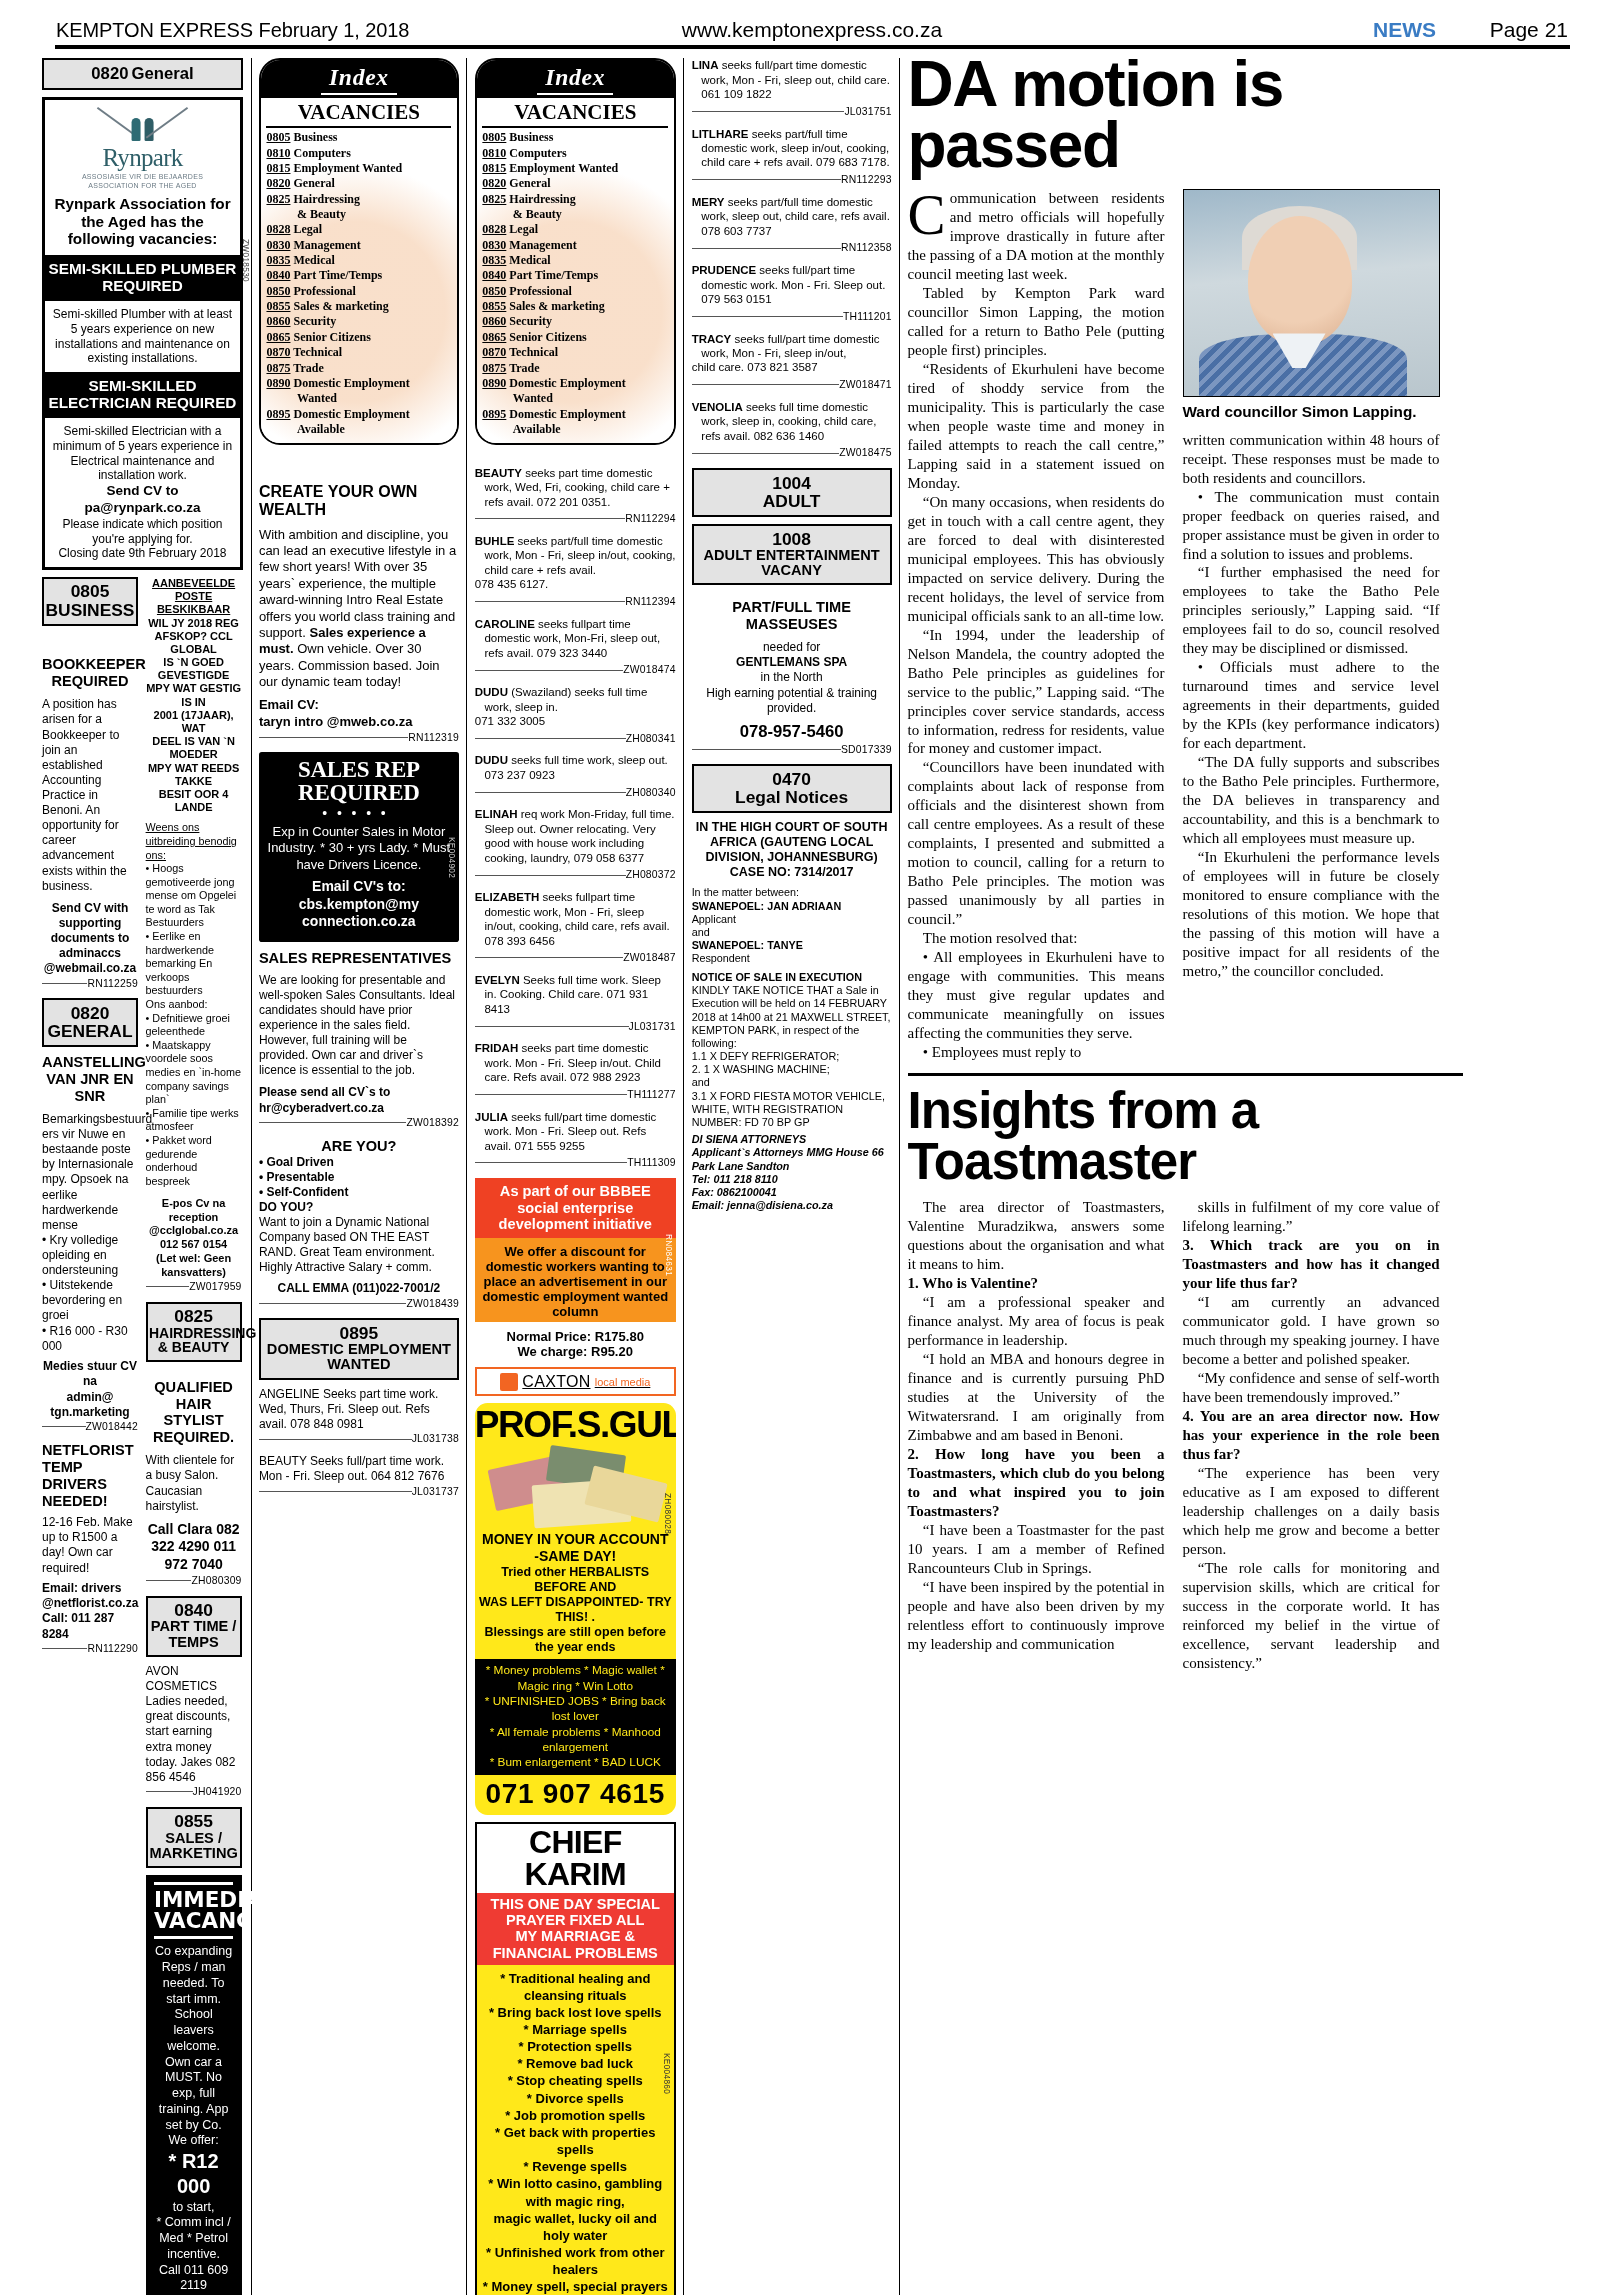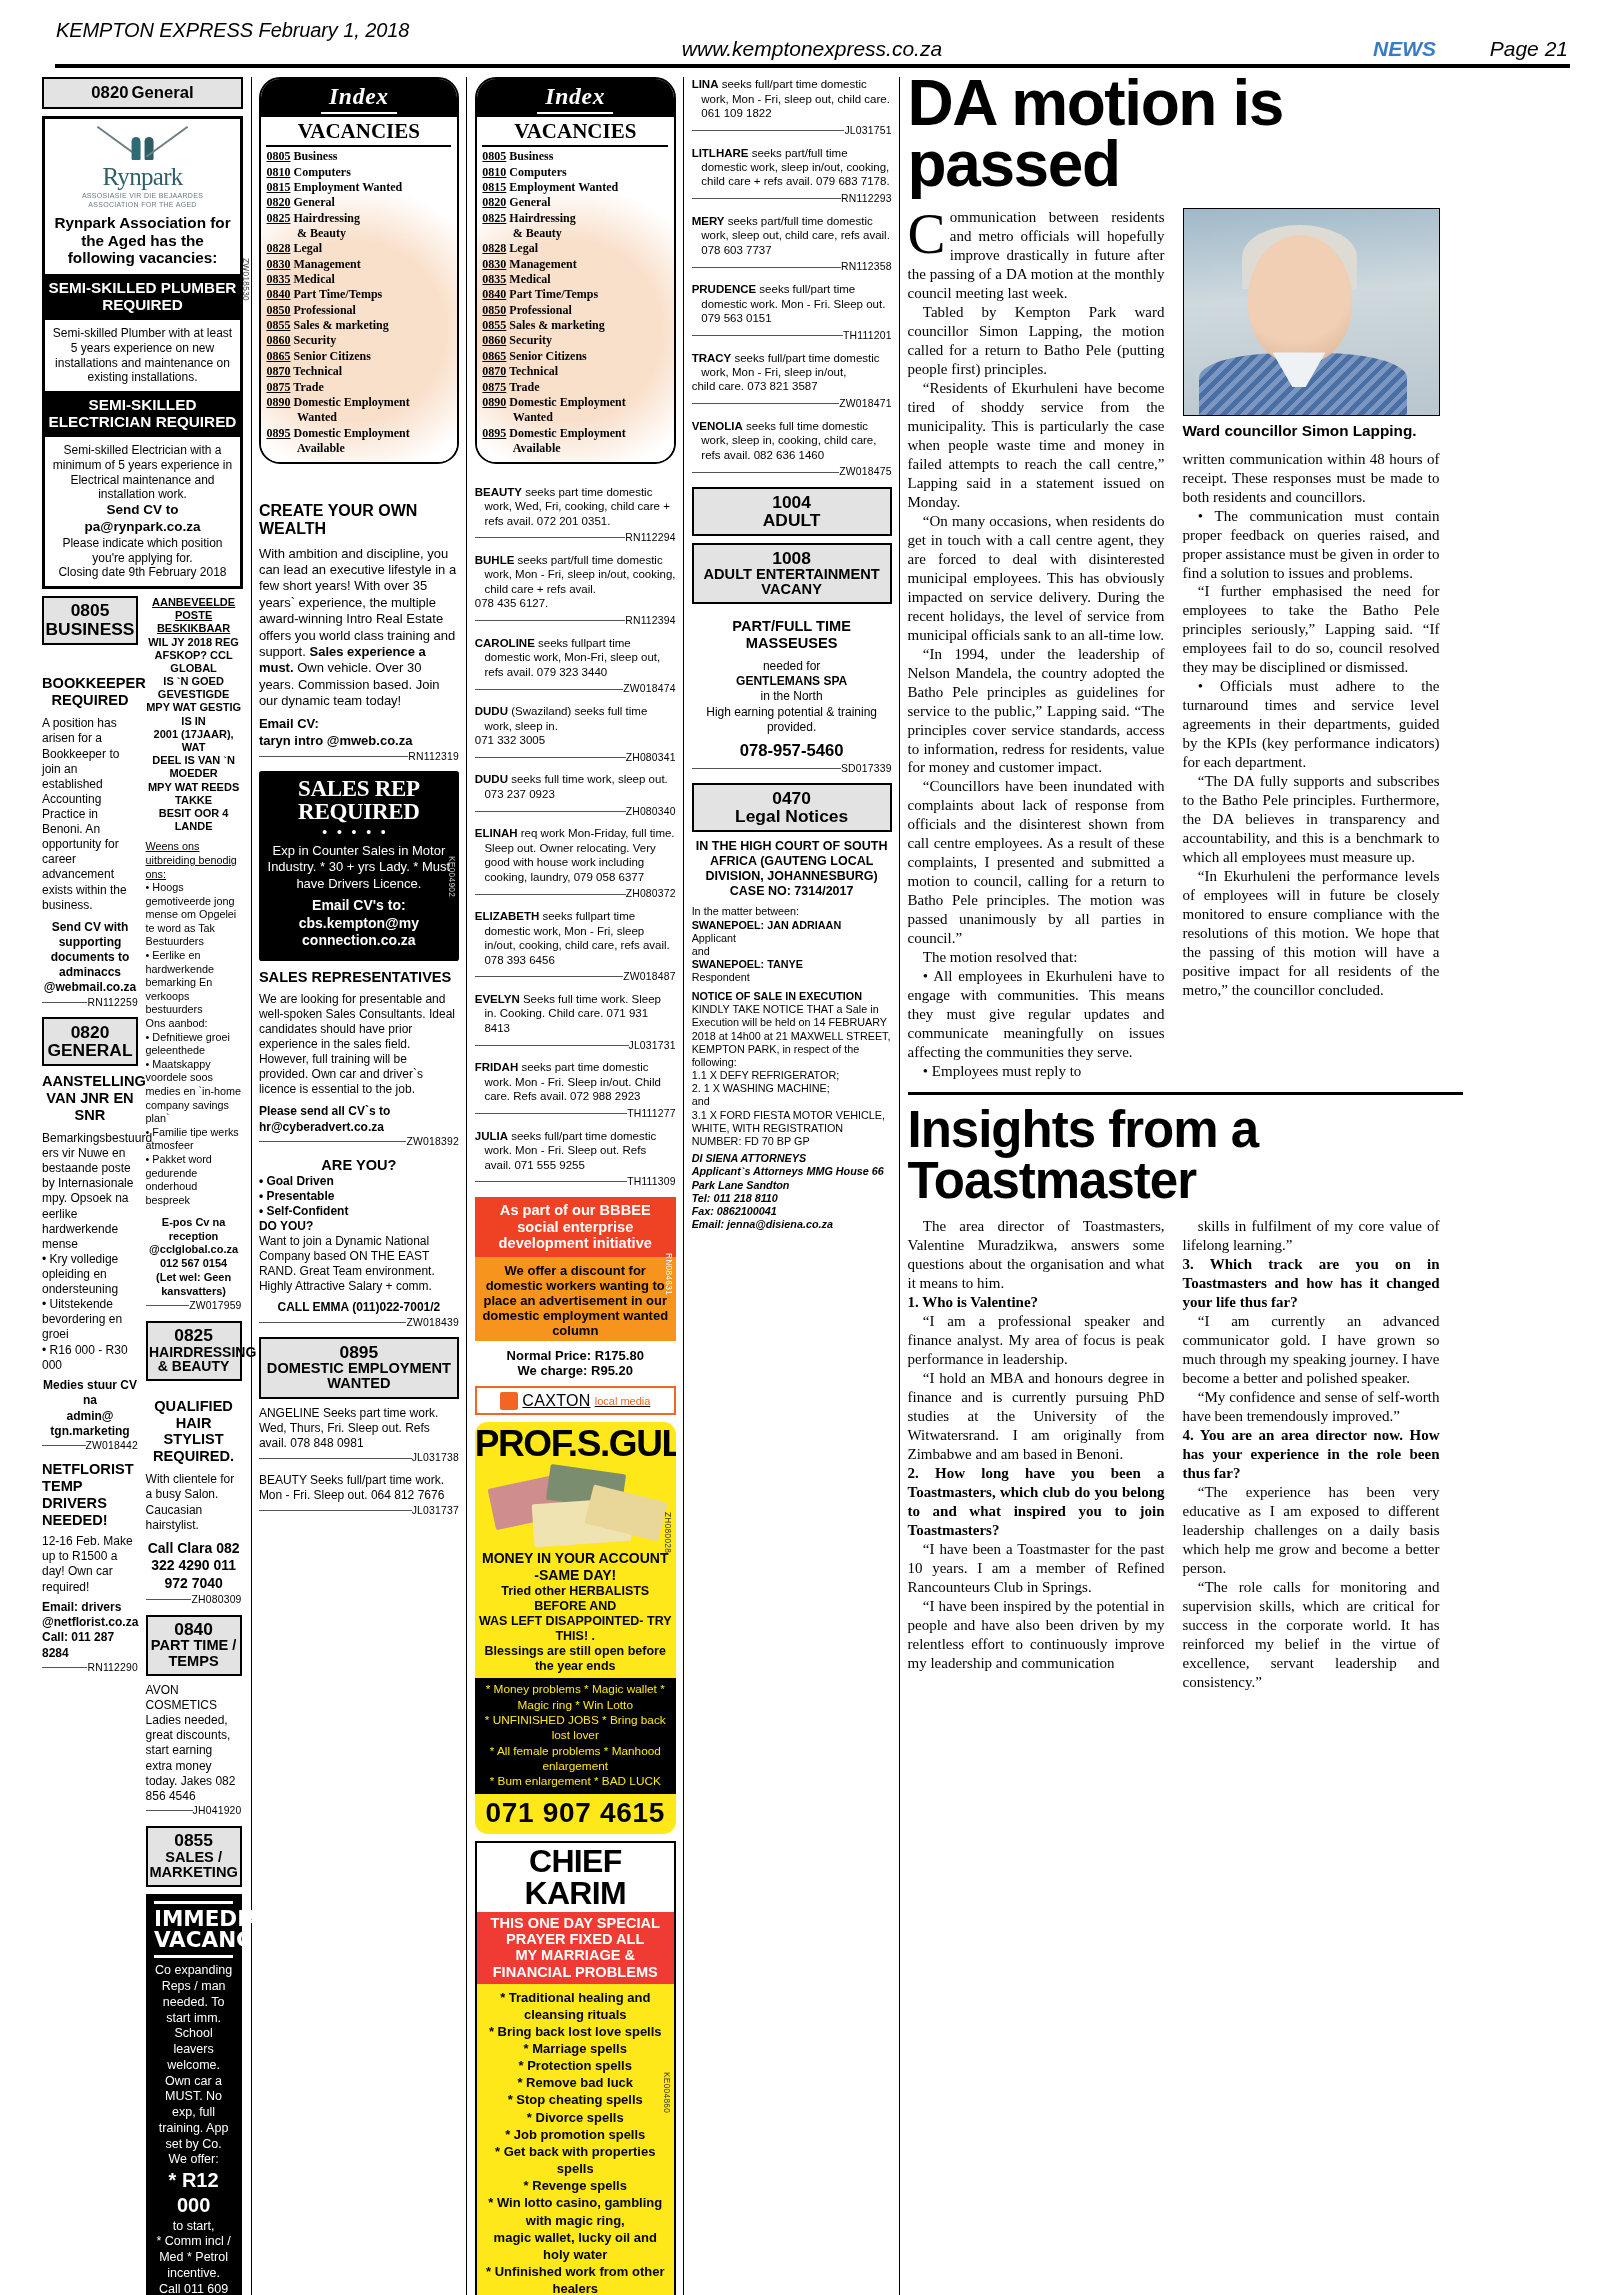--- a/index.html
+++ b/index.html
@@ -6,22 +6,22 @@
   html,body { background:#fff; }
   body {
     width:1624px; height:2295px;
     font-family:"Liberation Sans", sans-serif;
     color:#000; position:relative;
     -webkit-font-smoothing:antialiased;
   }
   .page { position:relative; width:1624px; height:2295px; padding:0 42px; }
 
   
-  .masthead { position:relative; height:64px; display:flex; align-items:center;
-              padding:0 14px 2.8px 14px;font-style:italic; }
+  .masthead { position:relative; height:45px; display:flex; align-items:flex-end;
+              padding:0 14px 2.8px 14px; }
   .mh-left { font-size:20px; letter-spacing:-0.1px; }
   .mh-url  { position:absolute; left:50%; transform:translateX(-50%); bottom:2.8px; font-size:21px; }
   .mh-news { position:absolute; right:146px; bottom:2.8px; font-size:21px; font-weight:bold; color:#3a7cc4; }
   .mh-page { position:absolute; right:14px; bottom:2.8px; font-size:21px; }
   .mh-rule { height:3.5px; background:#000; margin:0 12.5px 0 12.5px; }
 
   
   .cols { display:flex; gap:0; margin-top:9.7px; }
   .col { position:relative; }
   .c1 { width:201px; }

